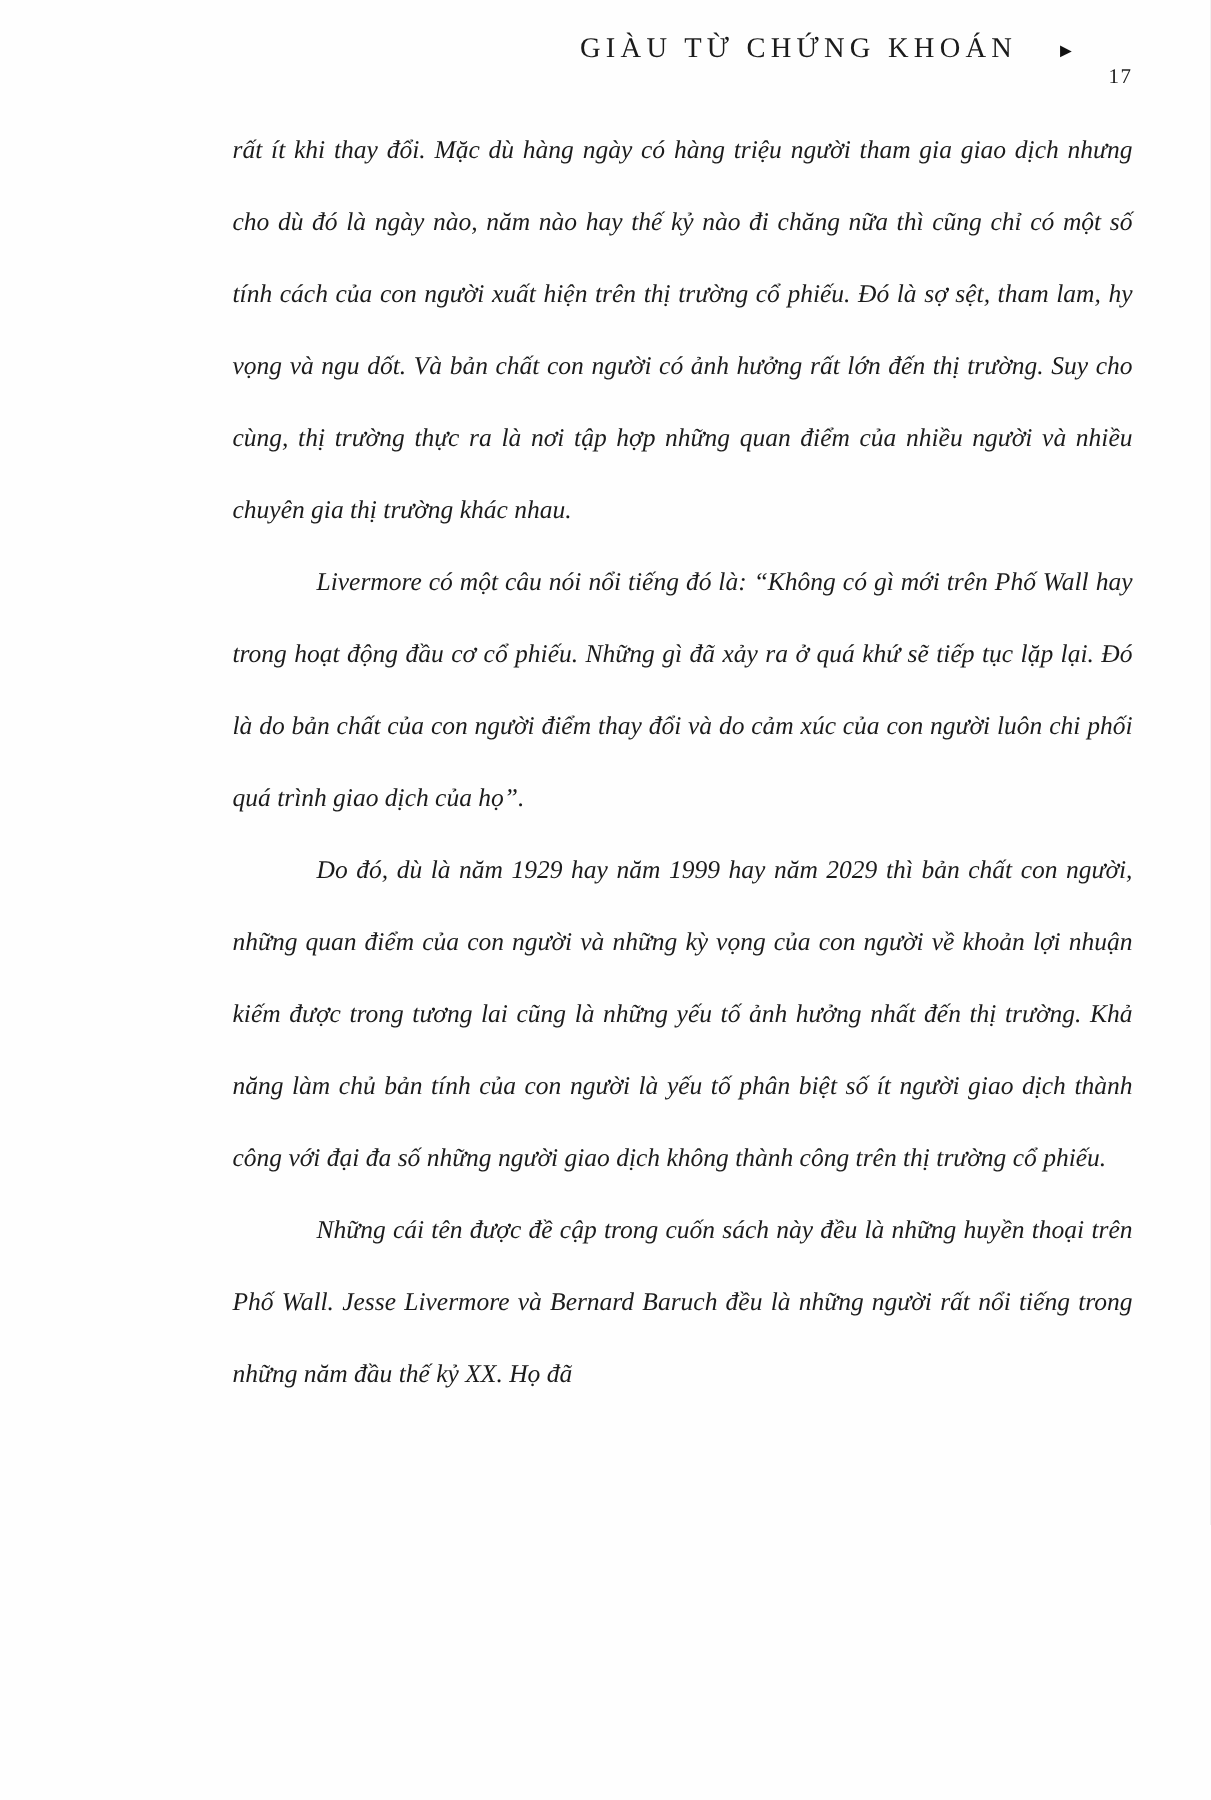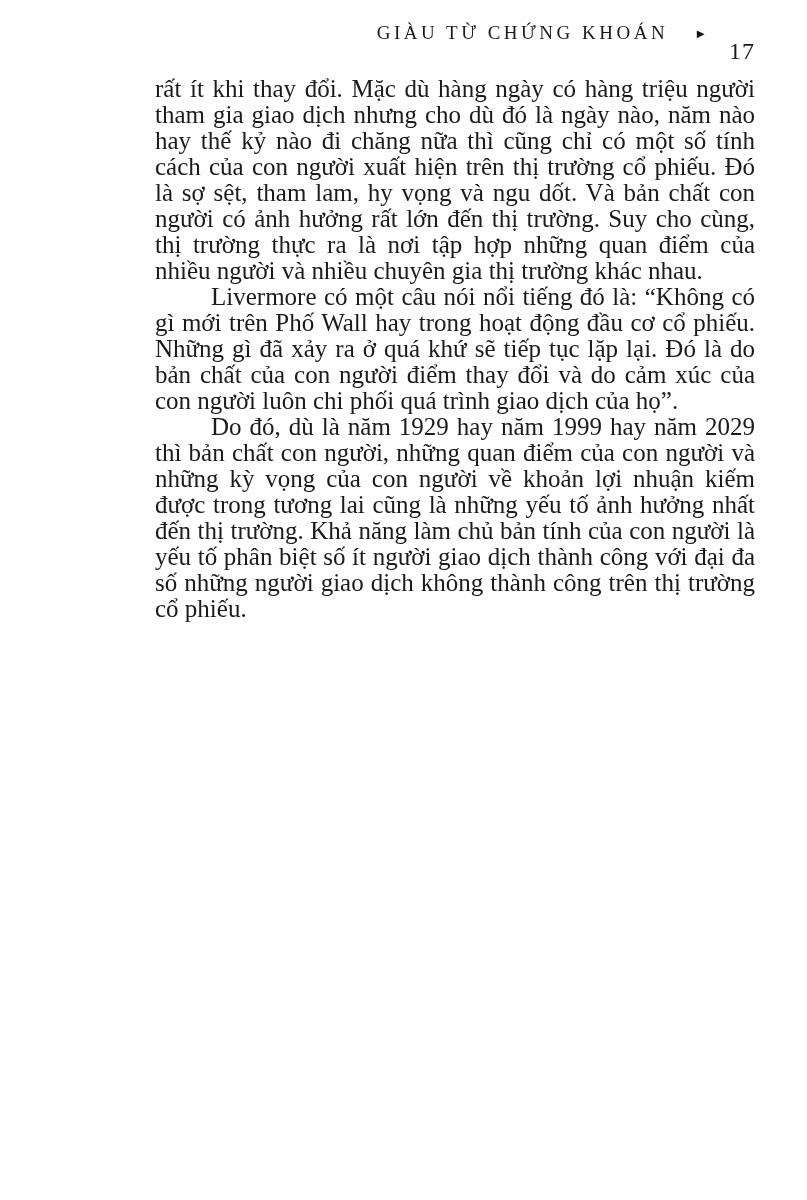--- a/index.html
+++ b/index.html
@@ -32,31 +32,32 @@
     color: #1b1b1b;
     white-space: nowrap;
   }
   .header-arrow {
     font-size: 13px;
     margin: 0 22px 0 26px;
     color: #111;
     line-height: 1;
   }
   .page-number {
-    font-size: 24px;
+    font-size: 14px;
     letter-spacing: 1px;
     margin-top: 37px;
   }
   .content {
     margin: 26px 52px 0 155px;
     width: 600px;
-    font-size: 25px;
-    line-height: 26px;
+    font-size: 17px;
+    line-height: 48px;
     text-align: justify;
     text-justify: inter-word;
+    font-style: italic;
   }
   .content p {
     margin: 0;
     padding: 0;
   }
   .content p.indent {
     text-indent: 56px;
   }
 </style>
 </head>
@@ -67,15 +68,16 @@
   <div class="running-header">
     <span class="running-title">GIÀU TỪ CHỨNG KHOÁN</span>
     <span class="header-arrow">►</span>
     <span class="page-number">17</span>
   </div>
 
   <div class="content">
     <p>rất ít khi thay đổi. Mặc dù hàng ngày có hàng triệu người tham gia giao dịch nhưng cho dù đó là ngày nào, năm nào hay thế kỷ nào đi chăng nữa thì cũng chỉ có một số tính cách của con người xuất hiện trên thị trường cổ phiếu. Đó là sợ sệt, tham lam, hy vọng và ngu dốt. Và bản chất con người có ảnh hưởng rất lớn đến thị trường. Suy cho cùng, thị trường thực ra là nơi tập hợp những quan điểm của nhiều người và nhiều chuyên gia thị trường khác nhau.</p>
     <p class="indent">Livermore có một câu nói nổi tiếng đó là: “Không có gì mới trên Phố Wall hay trong hoạt động đầu cơ cổ phiếu. Những gì đã xảy ra ở quá khứ sẽ tiếp tục lặp lại. Đó là do bản chất của con người điểm thay đổi và do cảm xúc của con người luôn chi phối quá trình giao dịch của họ”.</p>
     <p class="indent">Do đó, dù là năm 1929 hay năm 1999 hay năm 2029 thì bản chất con người, những quan điểm của con người và những kỳ vọng của con người về khoản lợi nhuận kiếm được trong tương lai cũng là những yếu tố ảnh hưởng nhất đến thị trường. Khả năng làm chủ bản tính của con người là yếu tố phân biệt số ít người giao dịch thành công với đại đa số những người giao dịch không thành công trên thị trường cổ phiếu.</p>
+    <p class="indent">Những cái tên được đề cập trong cuốn sách này đều là những huyền thoại trên Phố Wall. Jesse Livermore và Bernard Baruch đều là những người rất nổi tiếng trong những năm đầu thế kỷ XX. Họ đã</p>
   </div>
 
 </div>
 
 </body></html>

